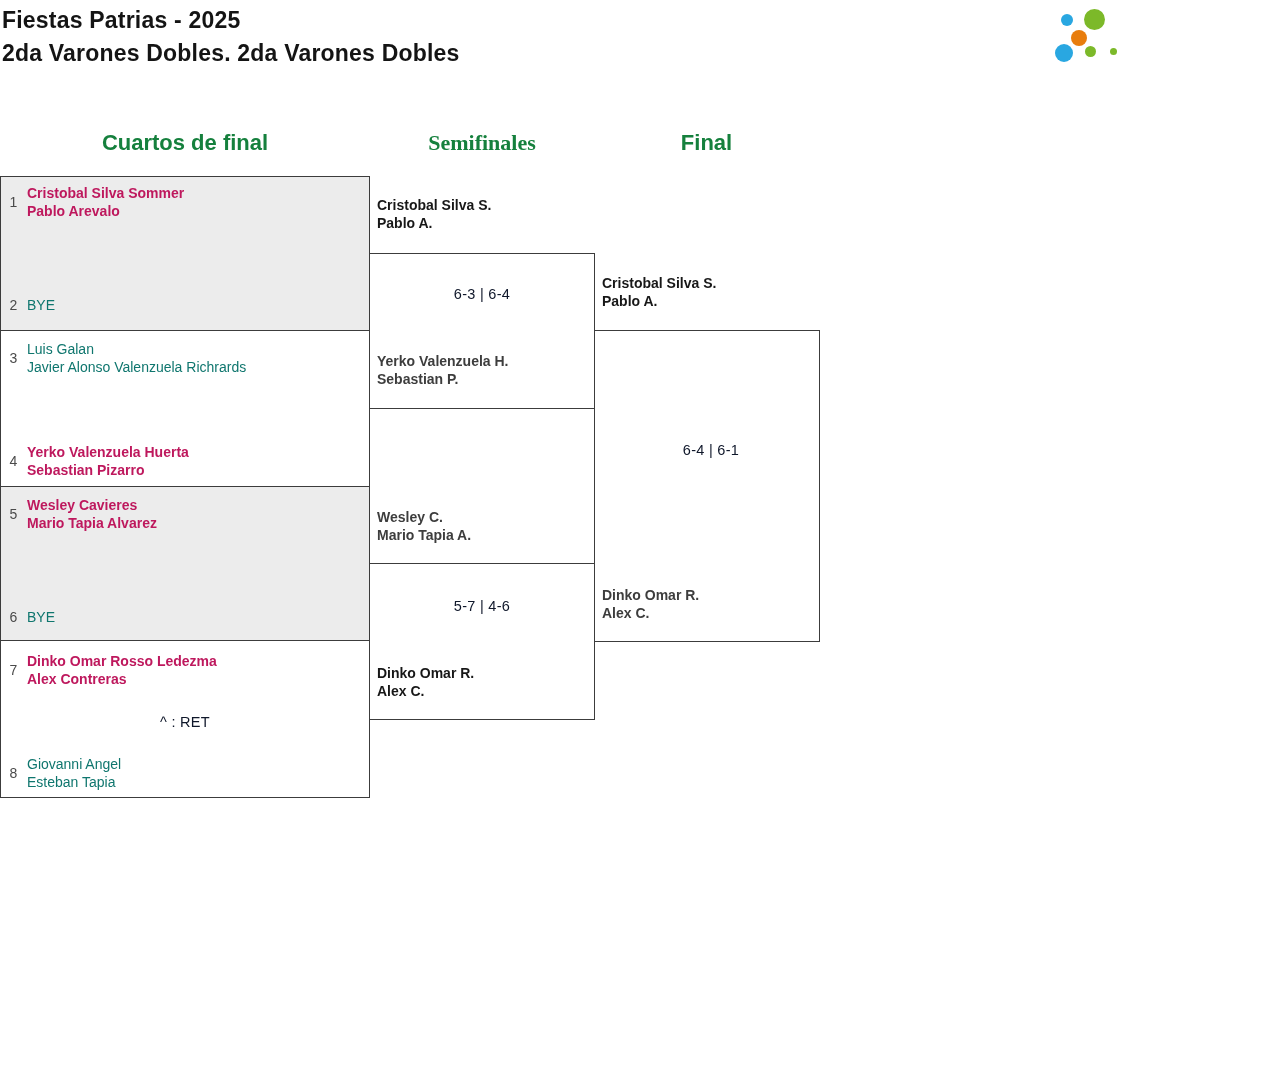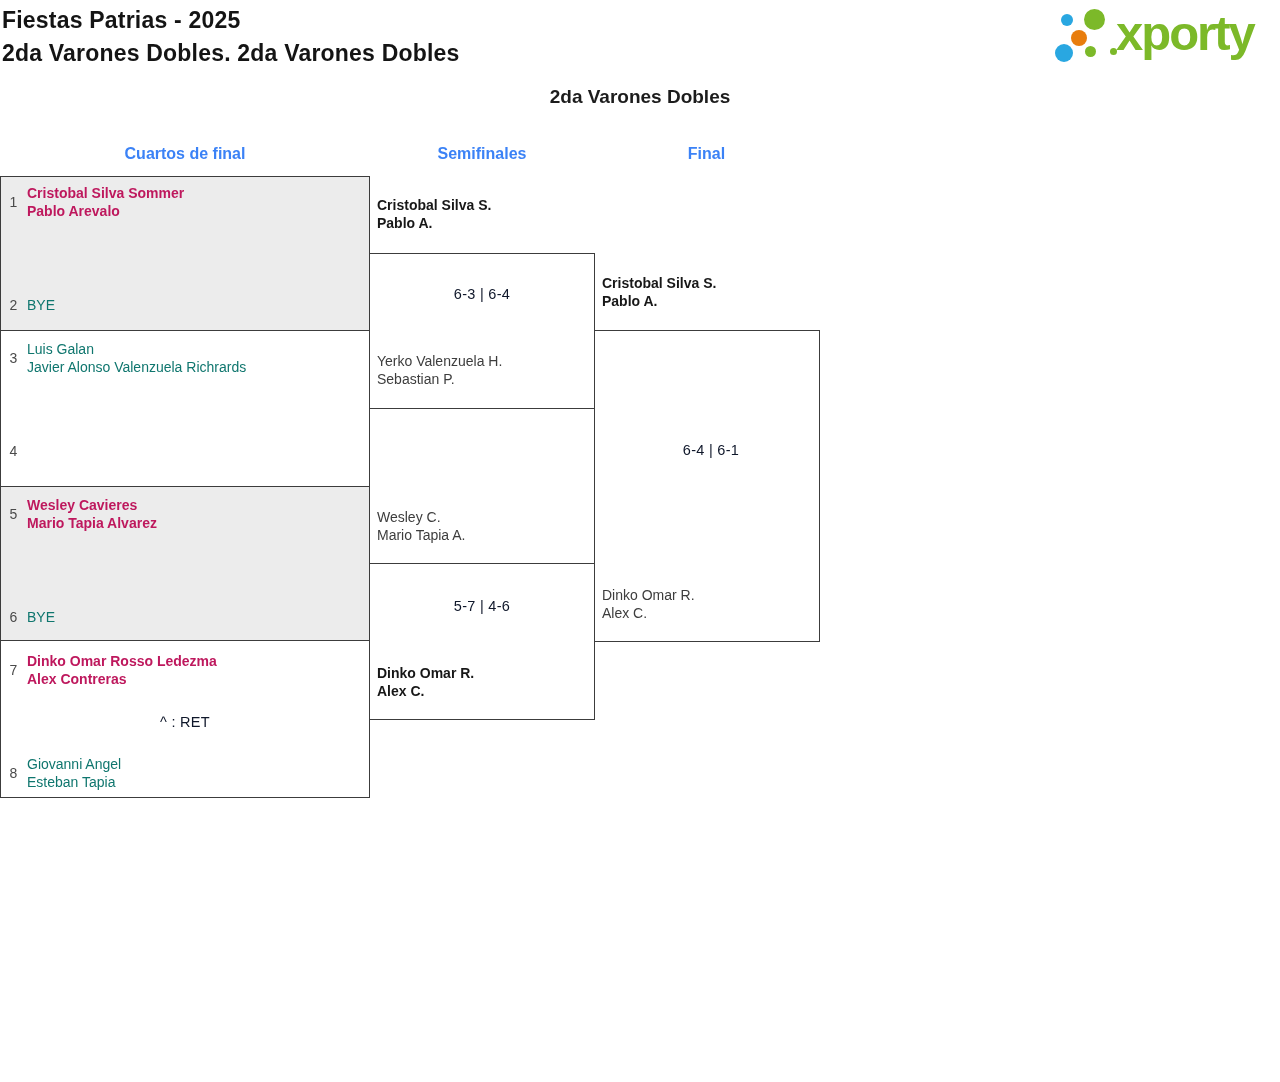--- a/index.html
+++ b/index.html
@@ -23,25 +23,25 @@
   .logo-text {
     position:absolute; left:66px; top:1px; font-size:49px; font-weight:700;
     color:#7cb929; letter-spacing:-2px;
   }
   
   .bracket-title {
     position:absolute; left:0; top:86px; width:1280px; text-align:center;
     font-size:19px; font-weight:600; color:#1c1c1c; line-height:22px;
   }
   .round-header {
-    position:absolute; top:144px; text-align:center; font-size:16px;
-    font-weight:600; color:#3b82f6; line-height:20px;
+    position:absolute; top:133px; text-align:center; font-size:22px;
+    font-weight:600; color:#15803d; line-height:20px;
   }
   .rh1 { left:0;     width:370px; }
-  .rh2 { left:370px; width:224px; }
+  .rh2 { left:370px; width:224px;font-family:Liberation Serif, serif; }
   .rh3 { left:594px; width:225px; }
   
   .box { position:absolute; border:1px solid #3c3c3c; }
   .qf1 { left:0;     top:176px; width:370px; height:155px; background:#ececec; }
   .qf2 { left:0;     top:330px; width:370px; height:157px; background:#ffffff; }
   .qf3 { left:0;     top:486px; width:370px; height:155px; background:#ececec; }
   .qf4 { left:0;     top:640px; width:370px; height:158px; background:#ffffff; }
   .sf1 { left:369px; top:253px; width:226px; height:156px; background:#ffffff; }
   .sf2 { left:369px; top:563px; width:226px; height:157px; background:#ffffff; }
   .fin { left:594px; top:330px; width:226px; height:312px; background:#ffffff; }
@@ -52,21 +52,21 @@
   .seed { width:13px; text-align:center; font-size:14px; color:#4a4a4a; flex:none; margin-right:7px; }
   .names { font-size:14px; line-height:18px; white-space:nowrap; }
   .loser  .names { font-weight:400; color:#0f766e; }
   .winner .names { font-weight:700; color:#be185d; }
   .p-top1 { top:184px; } .p-bye1 { top:296px; }
   .p-top2 { top:340px; } .p-bot2 { top:443px; }
   .p-top3 { top:496px; } .p-bye3 { top:608px; }
   .p-top4 { top:652px; } .p-bot4 { top:755px; }
   .side-label { position:absolute; z-index:5; font-size:14px; line-height:18px; white-space:nowrap; }
   .side-label.winner { font-weight:700; color:#171717; }
-  .side-label.loser  { font-weight:400; color:#3d3d3d; }
+  .side-label.loser  { font-weight:700; color:#3d3d3d; }
   .sf-col  { left:377px; }
   .fin-col { left:602px; }
   .sf1-top { top:196px; } .sf1-bot { top:352px; }
   .sf2-top { top:508px; } .sf2-bot { top:664px; }
   .fin-top { top:274px; } .fin-bot { top:586px; }
   
   .score {
     position:absolute; text-align:center; font-size:14.5px; color:#0f172a;
     line-height:18px; letter-spacing:0.3px; z-index:5;
   }
@@ -87,24 +87,22 @@
     <div class="title-line">2da Varones Dobles. 2da Varones Dobles</div>
   </div>
 
   <div class="logo">
     <span class="dot d-blue-sm"></span>
     <span class="dot d-green-lg"></span>
     <span class="dot d-orange"></span>
     <span class="dot d-blue-lg"></span>
     <span class="dot d-green-sm"></span>
     <span class="dot d-green-xs"></span>
-    <span class="logo-text">xporty</span>
-  </div>
-
-  <div class="bracket-title">2da Varones Dobles</div>
+  </div>
+
   <div class="round-header rh1">Cuartos de final</div>
   <div class="round-header rh2">Semifinales</div>
   <div class="round-header rh3">Final</div>
 
   <div class="box qf1"></div>
   <div class="box qf2"></div>
   <div class="box qf3"></div>
   <div class="box qf4"></div>
   <div class="box sf1"></div>
   <div class="box sf2"></div>
@@ -126,20 +124,24 @@
 
   <div class="participant loser p-top2">
     <span class="seed">3</span>
     <span class="names">
       <div>Luis Galan</div>
       <div>Javier Alonso Valenzuela Richrards</div>
     </span>
   </div>
   <div class="participant winner p-bot2">
     <span class="seed">4</span>
+    <span class="names">
+      <div>Yerko Valenzuela Huerta</div>
+      <div>Sebastian Pizarro</div>
+    </span>
   </div>
 
   <div class="participant winner p-top3">
     <span class="seed">5</span>
     <span class="names">
       <div>Wesley Cavieres</div>
       <div>Mario Tapia Alvarez</div>
     </span>
   </div>
   <div class="participant loser p-bye3">

